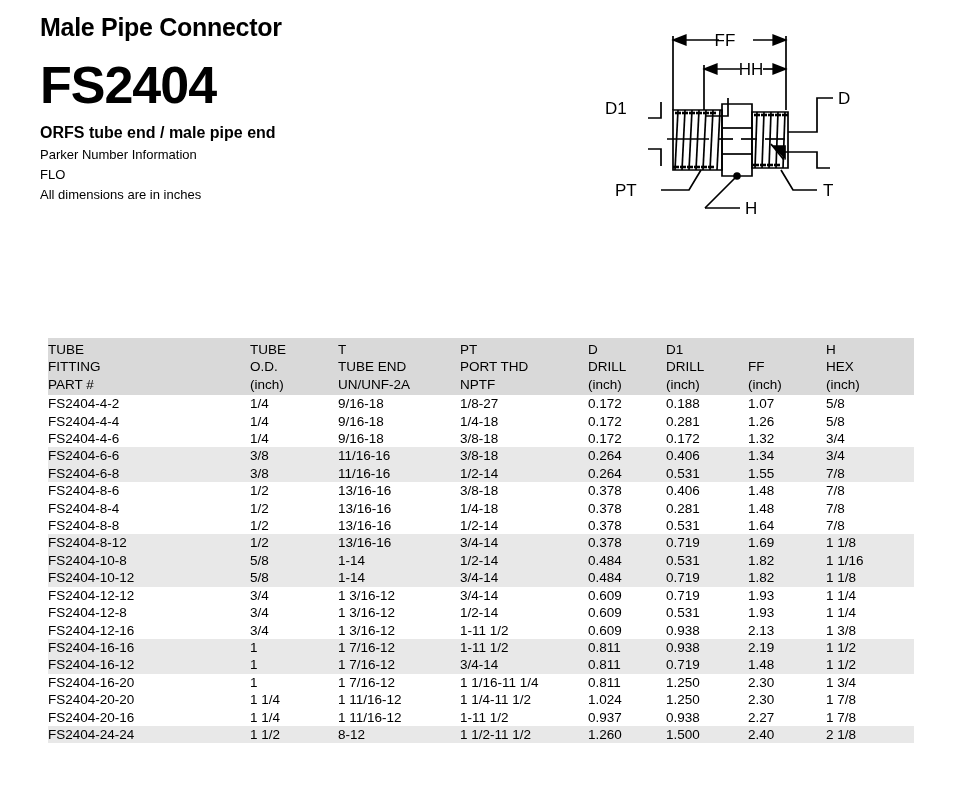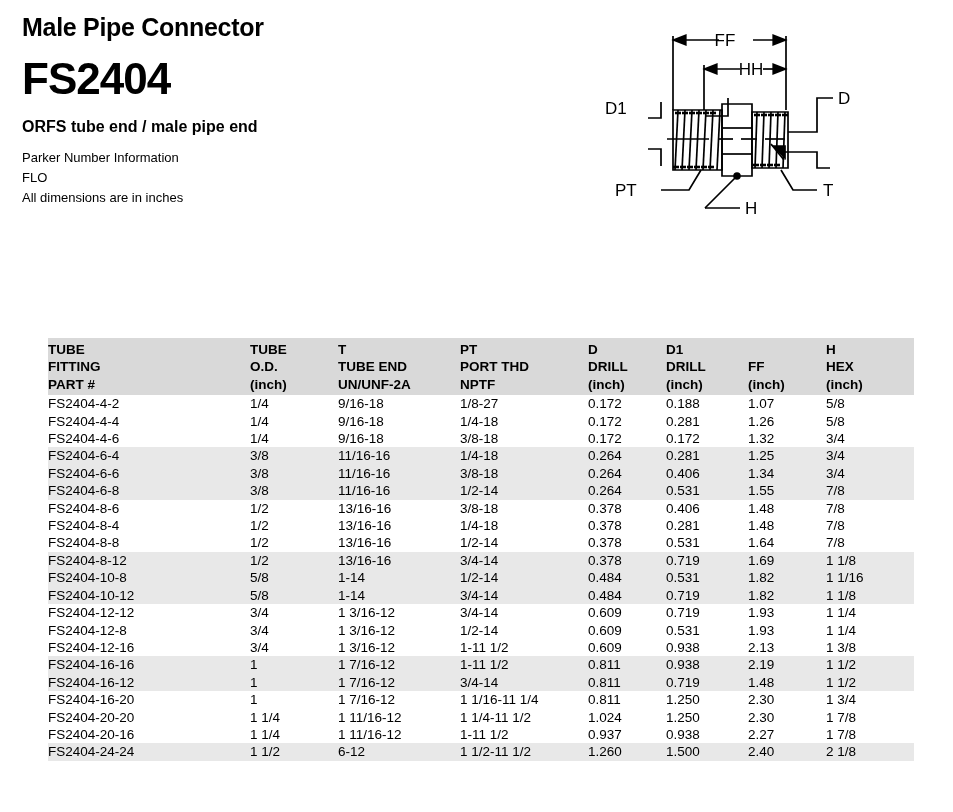--- a/index.html
+++ b/index.html
@@ -12,43 +12,43 @@
     height: 812px;
     position: relative;
     font-family: "Liberation Sans", sans-serif;
     color: #000000;
     overflow: hidden;
   }
 
   
   #header-block {
     position: absolute;
-    left: 22px;
+    left: 40px;
     top: 12px;
     width: 560px;
   }
   #product-type {
     font-size: 25px;
     font-weight: bold;
     letter-spacing: -0.3px;
     line-height: 30px;
     margin: 0 0 4px 0;
   }
   #part-number {
-    font-size: 44px;
+    font-size: 52px;
     font-weight: bold;
     letter-spacing: -1px;
     line-height: 58px;
-    margin: 8px 0 8px 0;
+    margin: 14px 0 8px 0;
   }
   #subtitle {
     font-size: 16px;
     font-weight: bold;
     line-height: 21px;
-    margin: 0 0 11px 0;
+    margin: 0 0 2px 0;
   }
   .meta-line {
     font-size: 13px;
     line-height: 20px;
   }
 
   
   #diagram {
     position: absolute;
     left: 585px;
@@ -73,21 +73,21 @@
   table#spec-table th,
   table#spec-table td {
     text-align: left;
     vertical-align: top;
     padding: 0;
     font-size: 13.5px;
     line-height: 17.4px;
     white-space: nowrap;
   }
   table#spec-table thead th {
-    font-weight: bold;
+    font-weight: normal;
     background: #d9d9d9;
     padding-top: 3px;
     padding-bottom: 2px;
   }
   table#spec-table tbody td {
     font-weight: normal;
     height: 17.4px;
   }
   tr.shaded td { background: #e8e8e8; }
   .hdr-line { display: block; }
@@ -308,30 +308,20 @@
           <td>FS2404-4-6</td>
           <td>1/4</td>
           <td>9/16-18</td>
           <td>3/8-18</td>
           <td>0.172</td>
           <td>0.172</td>
           <td>1.32</td>
           <td>3/4</td>
         </tr>
         <tr class="shaded">
-          <td>FS2404-6-4</td>
-          <td>3/8</td>
-          <td>11/16-16</td>
-          <td>1/4-18</td>
-          <td>0.264</td>
-          <td>0.281</td>
-          <td>1.25</td>
-          <td>3/4</td>
-        </tr>
-        <tr class="shaded">
           <td>FS2404-6-6</td>
           <td>3/8</td>
           <td>11/16-16</td>
           <td>3/8-18</td>
           <td>0.264</td>
           <td>0.406</td>
           <td>1.34</td>
           <td>3/4</td>
         </tr>
         <tr class="shaded">
@@ -480,21 +470,21 @@
           <td>1 11/16-12</td>
           <td>1-11 1/2</td>
           <td>0.937</td>
           <td>0.938</td>
           <td>2.27</td>
           <td>1 7/8</td>
         </tr>
         <tr class="shaded">
           <td>FS2404-24-24</td>
           <td>1 1/2</td>
-          <td>6-12</td>
+          <td>8-12</td>
           <td>1 1/2-11 1/2</td>
           <td>1.260</td>
           <td>1.500</td>
           <td>2.40</td>
           <td>2 1/8</td>
         </tr>
       </tbody>
   </table>
 </div>
 

